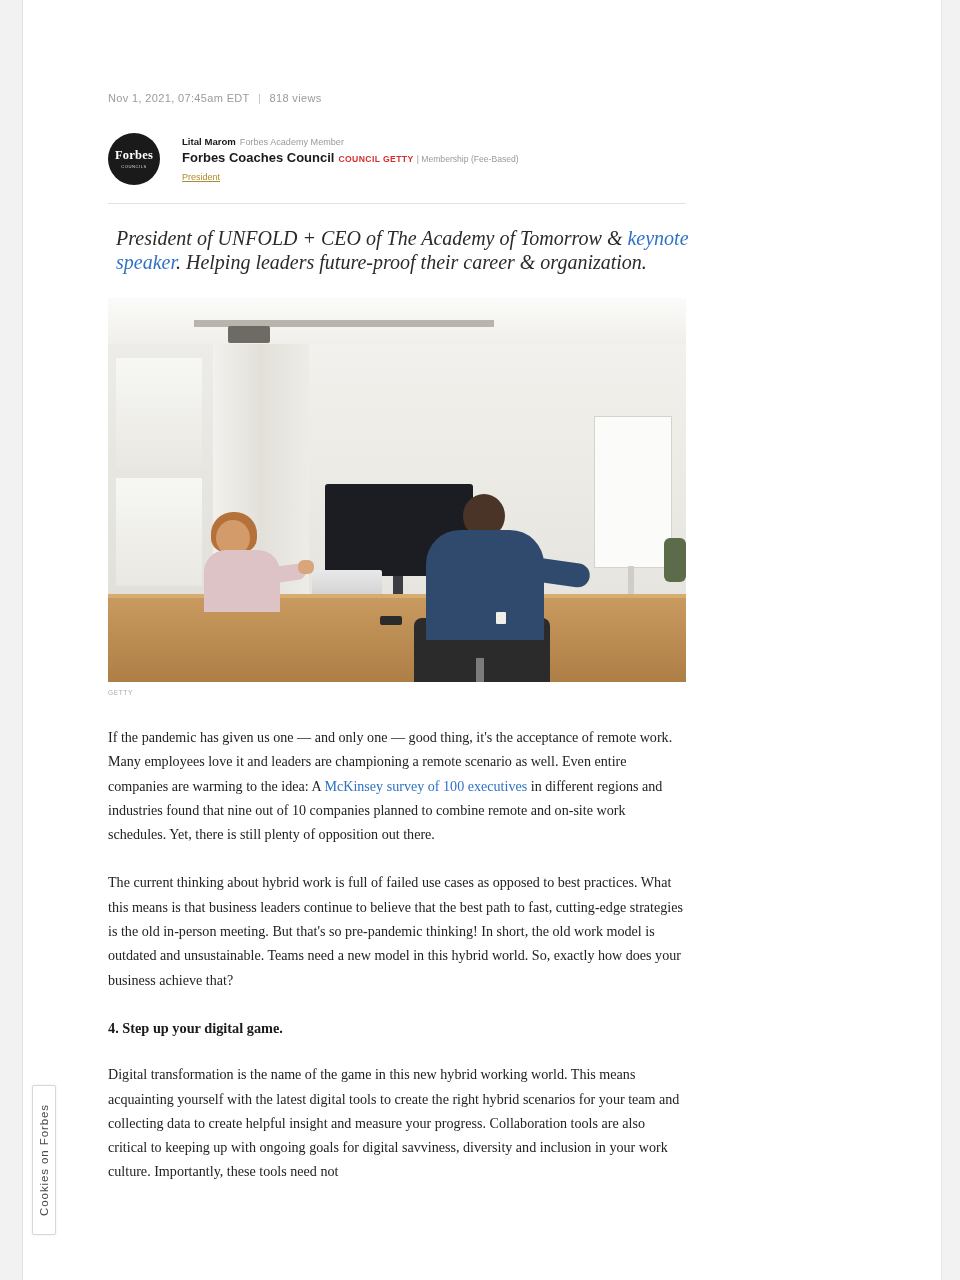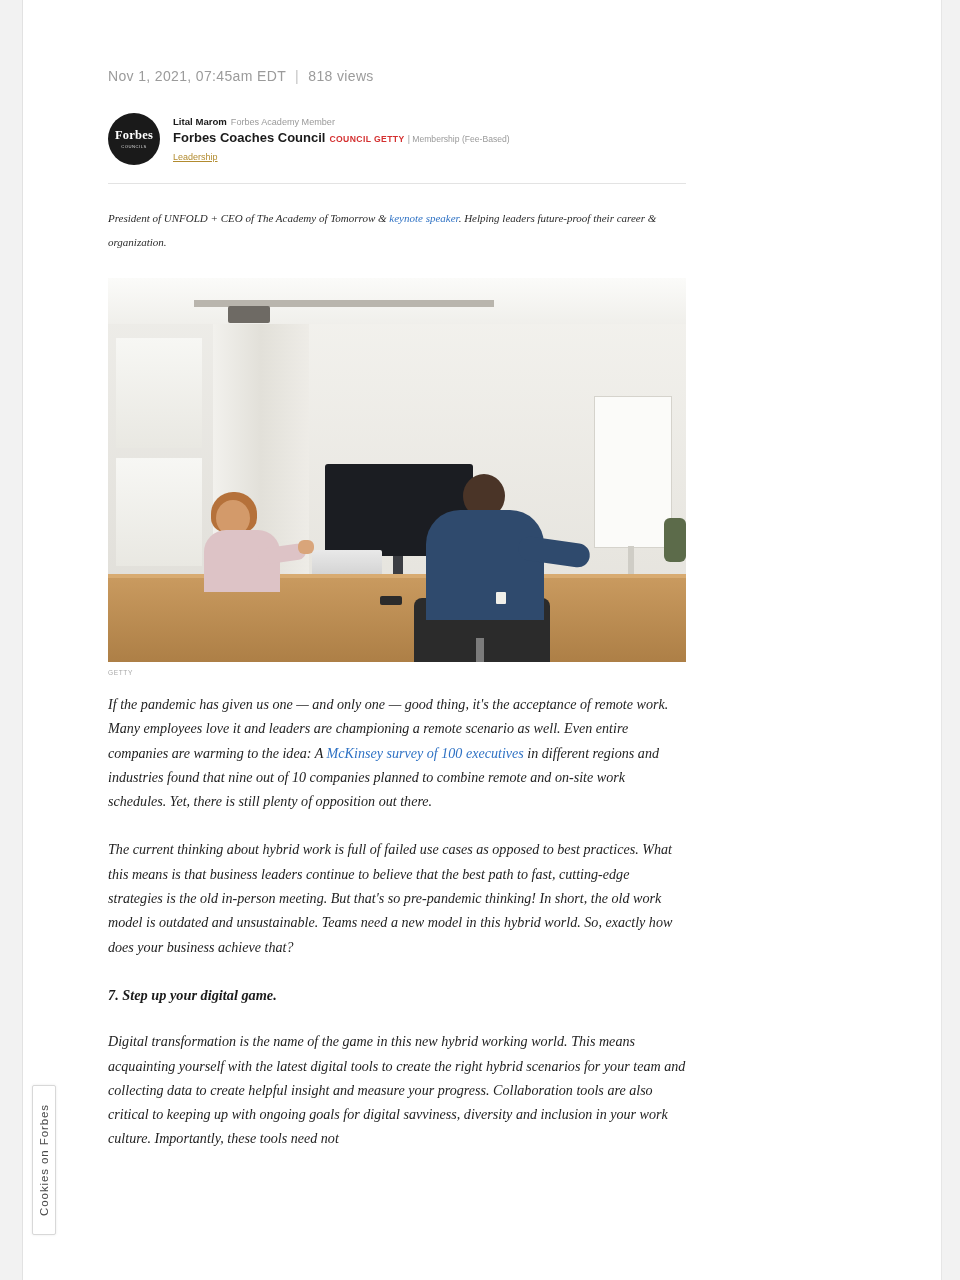--- a/index.html
+++ b/index.html
@@ -65,22 +65,22 @@
   }
 
   .article {
     position: absolute;
     left: 108px;
     top: 0;
     width: 578px;
   }
 
   .meta-line {
-    margin-top: 68px;
-    font-size: 14px;
+    margin-top: 92px;
+    font-size: 11px;
     color: #9b9b9b;
     letter-spacing: 0.35px;
     font-family: "Liberation Sans", sans-serif;
   }
   .meta-line .sep {
     color: #c4c4c4;
     padding: 0 5px;
   }
 
   h1.headline {
@@ -107,21 +107,21 @@
     width: 52px;
     height: 52px;
     border-radius: 50%;
     background: #1a1a1a;
     color: #ffffff;
     flex: 0 0 52px;
     display: flex;
     flex-direction: column;
     align-items: center;
     justify-content: center;
-    margin-right: 13px;
+    margin-right: 22px;
     margin-top: 2px;
   }
   .forbes-badge .b-main {
     font-family: "Liberation Serif", serif;
     font-size: 12.5px;
     font-weight: bold;
     letter-spacing: 0.2px;
     line-height: 13px;
   }
   .forbes-badge .b-sub {
@@ -169,25 +169,26 @@
   .topic-link {
     color: #b28b2f;
     font-size: 9px;
     margin-top: 3px;
     display: inline-block;
   }
 
   .standfirst {
     font-family: "Liberation Serif", serif;
     font-style: italic;
-    font-size: 11px;
+    font-size: 20px;
     line-height: 24px;
     color: #2a2a2a;
     margin-top: 22px;
     width: 578px;
+    margin-left: 8px;
   }
   .standfirst a {
     color: #2f72c4;
     text-decoration: none;
   }
 
   .figure {
     margin-top: 24px;
     width: 578px;
   }
@@ -204,22 +205,21 @@
     letter-spacing: 0.6px;
     margin-top: 7px;
   }
 
   .body-text {
     font-family: "Liberation Serif", serif;
     font-size: 14.1px;
     line-height: 24.3px;
     color: #222222;
     width: 578px;
-    margin-top: 16px;
-    font-style: italic;
+    margin-top: 29px;
   }
   .body-text a {
     color: #2f72c4;
     text-decoration: none;
   }
   p.para { margin: 0 0 24px 0; }
   h3.subhead {
     font-family: "Liberation Serif", serif;
     font-size: 14.3px;
     font-weight: bold;
@@ -286,21 +286,21 @@
         <div class="b-main">Forbes</div>
         <div class="b-sub">COUNCILS</div>
       </div>
       <div class="byline-text">
         <div class="byline-row">
           <span class="author-name">Lital Marom</span><span class="author-role">Forbes Academy Member</span>
         </div>
         <div class="byline-row">
           <span class="council-name">Forbes Coaches Council</span><span class="council-post">COUNCIL GETTY</span><span class="membership">| Membership (Fee-Based)</span>
         </div>
-        <a class="topic-link" href="#">Leadership</a>
+        <a class="topic-link" href="#">President</a>
       </div>
     </div>
 
     <div class="standfirst">
       <span>President of UNFOLD + CEO of The Academy of Tomorrow &amp; </span><a href="#">keynote speaker</a><span>. Helping leaders future-proof their career &amp; organization.</span>
     </div>
 
     <div class="figure">
       <div class="photo">
         <div class="ph-backwall"></div>
@@ -348,18 +348,18 @@
 
         <div class="ph-phone"></div>
         <div class="ph-cup"></div>
       </div>
       <div class="credit">GETTY</div>
     </div>
 
     <div class="body-text">
       <p class="para"><span>If the pandemic has given us one — and only one — good thing, it's the acceptance of remote work. Many employees love it and leaders are championing a remote scenario as well. Even entire companies are warming to the idea: A </span><a href="#">McKinsey survey of 100 executives</a><span> in different regions and industries found that nine out of 10 companies planned to combine remote and on-site work schedules. Yet, there is still plenty of opposition out there.</span></p>
       <p class="para">The current thinking about hybrid work is full of failed use cases as opposed to best practices. What this means is that business leaders continue to believe that the best path to fast, cutting-edge strategies is the old in-person meeting. But that's so pre-pandemic thinking! In short, the old work model is outdated and unsustainable. Teams need a new model in this hybrid world. So, exactly how does your business achieve that?</p>
-      <h3 class="subhead">7. Step up your digital game.</h3>
+      <h3 class="subhead">4. Step up your digital game.</h3>
       <p class="para">Digital transformation is the name of the game in this new hybrid working world. This means acquainting yourself with the latest digital tools to create the right hybrid scenarios for your team and collecting data to create helpful insight and measure your progress. Collaboration tools are also critical to keeping up with ongoing goals for digital savviness, diversity and inclusion in your work culture. Importantly, these tools need not</p>
     </div>
 
   </div>
 </div>
 
 </body></html>

